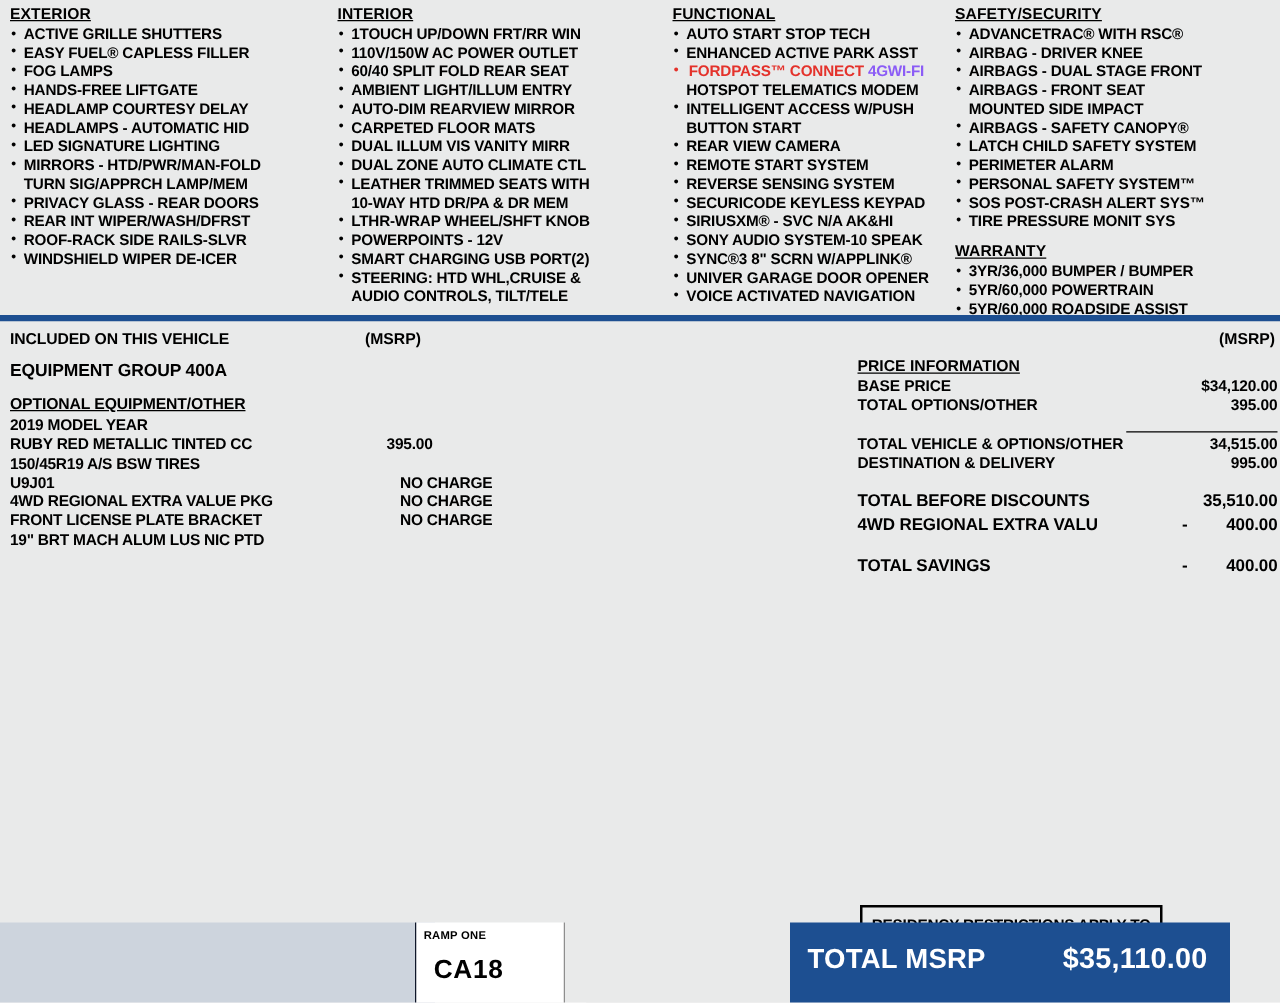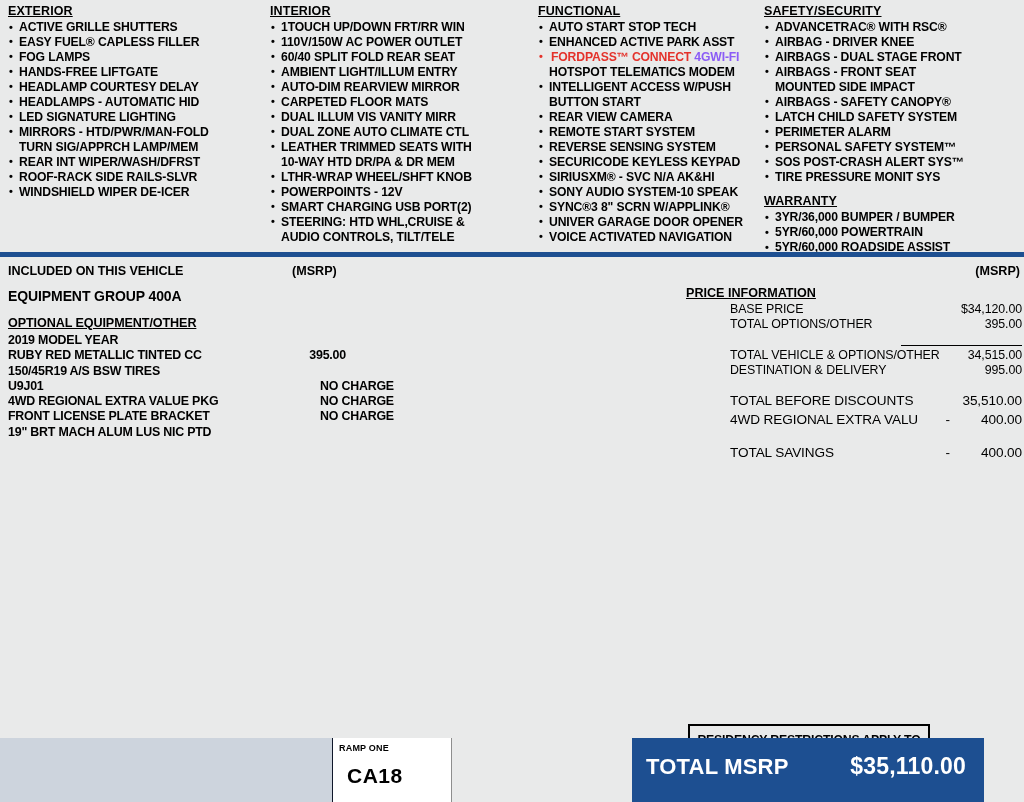--- a/index.html
+++ b/index.html
@@ -185,23 +185,22 @@
   .pi-title {
     font-size: 12.6px;
     font-weight: bold;
     text-decoration: underline;
     margin-bottom: 2px;
   }
   .pi-row {
     position: relative;
     height: 15.4px;
     font-size: 12.4px;
-    font-weight: normal;
+    font-weight: bold;
     letter-spacing: -0.1px;
-    margin-left: 44px;
   }
   .pi-row .pl { position: absolute; left: 0; top: 0; }
   .pi-row .pr { position: absolute; right: 2px; top: 0; }
   .pi-gap { height: 11px; }
   .pi-hr {
     border: none;
     border-top: 1px solid #000;
     margin: 1px 2px 2px 215px;
     height: 0;
   }
@@ -314,20 +313,21 @@
       <ul class="flist">
         <li>ACTIVE GRILLE SHUTTERS</li>
         <li>EASY FUEL® CAPLESS FILLER</li>
         <li>FOG LAMPS</li>
         <li>HANDS-FREE LIFTGATE</li>
         <li>HEADLAMP COURTESY DELAY</li>
         <li>HEADLAMPS - AUTOMATIC HID</li>
         <li>LED SIGNATURE LIGHTING</li>
         <li>MIRRORS - HTD/PWR/MAN-FOLD</li>
         <li class="cont">TURN SIG/APPRCH LAMP/MEM</li>
+        <li>PRIVACY GLASS - REAR DOORS</li>
         <li>REAR INT WIPER/WASH/DFRST</li>
         <li>ROOF-RACK SIDE RAILS-SLVR</li>
         <li>WINDSHIELD WIPER DE-ICER</li>
       </ul>
     </div>
 
     <div class="fcol c2">
       <div class="cat-title">INTERIOR</div>
       <ul class="flist">
         <li>1TOUCH UP/DOWN FRT/RR WIN</li>

